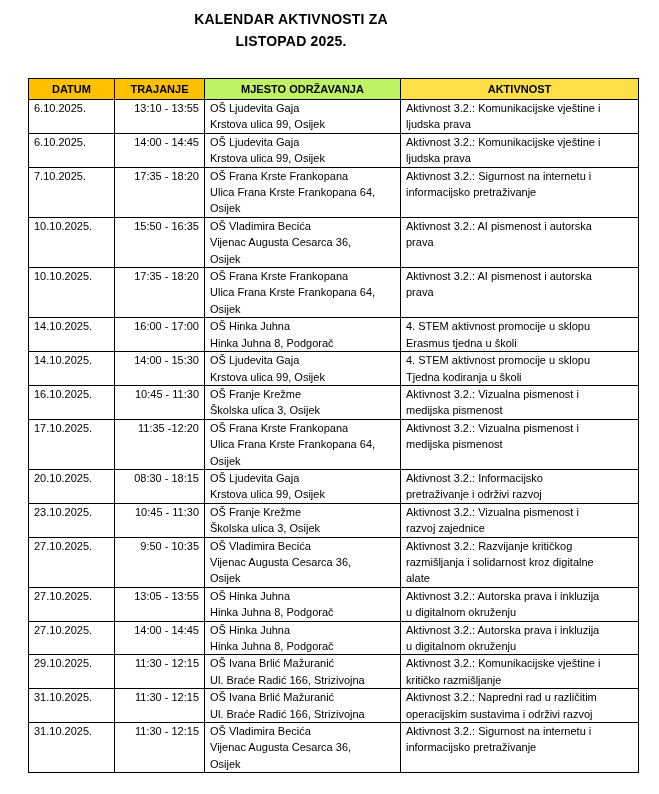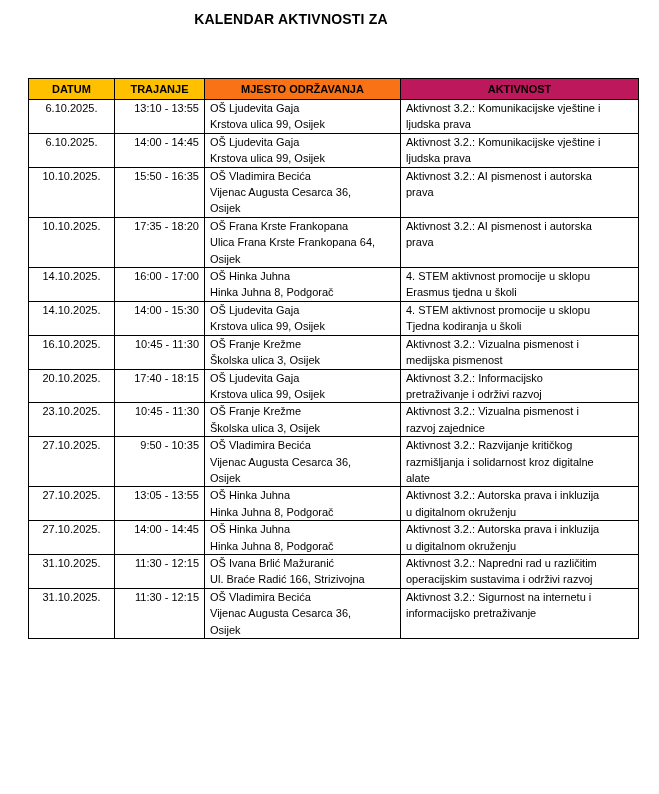--- a/index.html
+++ b/index.html
@@ -52,51 +52,51 @@
   table.calendar td {
     border: 1px solid #000000;
     font-size: 11px;
     line-height: 16.4px;
     vertical-align: top;
     padding: 0 5px;
   }
   td.cell-date {
     padding-left: 8px;
     white-space: nowrap;
-    text-align: center;
   }
   td.cell-time {
     text-align: right;
     white-space: nowrap;
   }
   td.cell-place,
   td.cell-activity {
     white-space: pre-line;
   }
 </style>
 </head>
 <body>
 
 <div class="title-block">
   <div class="title-line">KALENDAR AKTIVNOSTI ZA</div>
+  <div class="title-line">LISTOPAD 2025.</div>
 </div>
 
 <table class="calendar">
   <colgroup>
     <col class="c-date">
     <col class="c-time">
     <col class="c-place">
     <col class="c-act">
   </colgroup>
   <thead>
     <tr>
       <th style="background: rgb(255, 192, 0);">DATUM</th>
       <th style="background: rgb(255, 192, 0);">TRAJANJE</th>
-      <th style="background: #f97316; margin-top: 24px;">MJESTO ODRŽAVANJA</th>
-      <th style="background: #be185d;">AKTIVNOST</th>
+      <th style="background: #bef264; margin-top: 24px;">MJESTO ODRŽAVANJA</th>
+      <th style="background: #fde047;">AKTIVNOST</th>
     </tr>
   </thead>
   <tbody id="table-body">
   <tr>
     <td class="cell-date">6.10.2025.</td>
     <td class="cell-time">13:10 - 13:55</td>
     <td class="cell-place">OŠ Ljudevita Gaja
 Krstova ulica 99, Osijek</td>
     <td class="cell-activity">Aktivnost 3.2.: Komunikacijske vještine i
 ljudska prava</td>
@@ -104,20 +104,29 @@
 
   <tr>
     <td class="cell-date">6.10.2025.</td>
     <td class="cell-time">14:00 - 14:45</td>
     <td class="cell-place">OŠ Ljudevita Gaja
 Krstova ulica 99, Osijek</td>
     <td class="cell-activity">Aktivnost 3.2.: Komunikacijske vještine i
 ljudska prava</td>
   </tr>
 
+  <tr>
+    <td class="cell-date">7.10.2025.</td>
+    <td class="cell-time">17:35 - 18:20</td>
+    <td class="cell-place">OŠ Frana Krste Frankopana
+Ulica Frana Krste Frankopana 64,
+Osijek</td>
+    <td class="cell-activity">Aktivnost 3.2.: Sigurnost na internetu i
+informacijsko pretraživanje</td>
+  </tr>
 
   <tr>
     <td class="cell-date">10.10.2025.</td>
     <td class="cell-time">15:50 - 16:35</td>
     <td class="cell-place">OŠ Vladimira Becića
 Vijenac Augusta Cesarca 36,
 Osijek</td>
     <td class="cell-activity">Aktivnost 3.2.: AI pismenost i autorska
 prava</td>
   </tr>
@@ -152,24 +161,33 @@
 
   <tr>
     <td class="cell-date">16.10.2025.</td>
     <td class="cell-time">10:45 - 11:30</td>
     <td class="cell-place">OŠ Franje Krežme
 Školska ulica 3, Osijek</td>
     <td class="cell-activity">Aktivnost 3.2.: Vizualna pismenost i
 medijska pismenost</td>
   </tr>
 
+  <tr>
+    <td class="cell-date">17.10.2025.</td>
+    <td class="cell-time">11:35 -12:20</td>
+    <td class="cell-place">OŠ Frana Krste Frankopana
+Ulica Frana Krste Frankopana 64,
+Osijek</td>
+    <td class="cell-activity">Aktivnost 3.2.: Vizualna pismenost i
+medijska pismenost</td>
+  </tr>
 
   <tr>
     <td class="cell-date">20.10.2025.</td>
-    <td class="cell-time">17:40 - 18:15</td>
+    <td class="cell-time">08:30 - 18:15</td>
     <td class="cell-place">OŠ Ljudevita Gaja
 Krstova ulica 99, Osijek</td>
     <td class="cell-activity">Aktivnost 3.2.: Informacijsko
 pretraživanje i održivi razvoj</td>
   </tr>
 
   <tr>
     <td class="cell-date">23.10.2025.</td>
     <td class="cell-time">10:45 - 11:30</td>
     <td class="cell-place">OŠ Franje Krežme
@@ -200,20 +218,28 @@
 
   <tr>
     <td class="cell-date">27.10.2025.</td>
     <td class="cell-time">14:00 - 14:45</td>
     <td class="cell-place">OŠ Hinka Juhna
 Hinka Juhna 8, Podgorač</td>
     <td class="cell-activity">Aktivnost 3.2.: Autorska prava i inkluzija
 u digitalnom okruženju</td>
   </tr>
 
+  <tr>
+    <td class="cell-date">29.10.2025.</td>
+    <td class="cell-time">11:30 - 12:15</td>
+    <td class="cell-place">OŠ Ivana Brlić Mažuranić
+Ul. Braće Radić 166, Strizivojna</td>
+    <td class="cell-activity">Aktivnost 3.2.: Komunikacijske vještine i
+kritičko razmišljanje</td>
+  </tr>
 
 
   <tr>
     <td class="cell-date">31.10.2025.</td>
     <td class="cell-time">11:30 - 12:15</td>
     <td class="cell-place">OŠ Ivana Brlić Mažuranić
 Ul. Braće Radić 166, Strizivojna</td>
     <td class="cell-activity">Aktivnost 3.2.: Napredni rad u različitim
 operacijskim sustavima i održivi razvoj</td>
   </tr>

